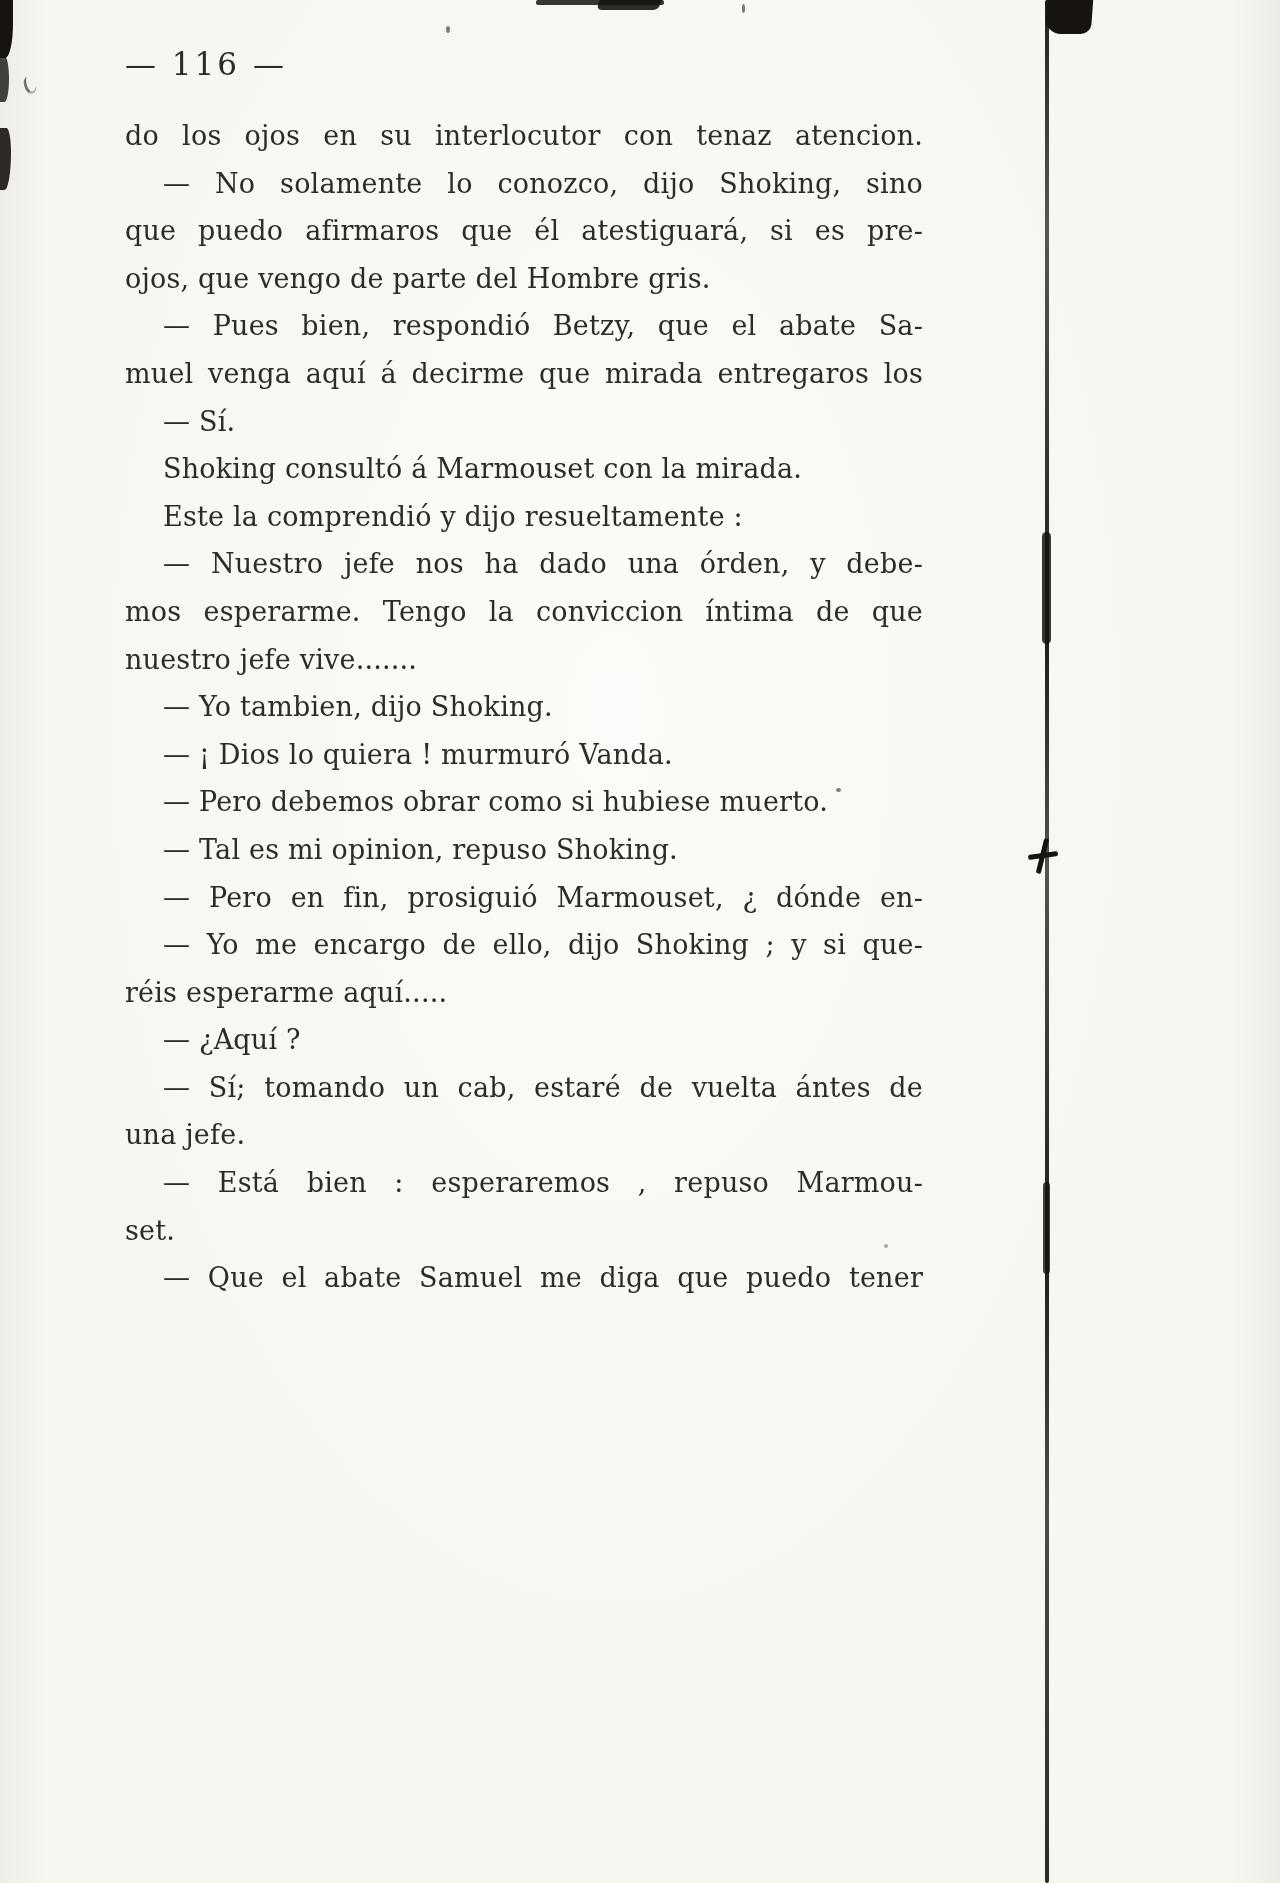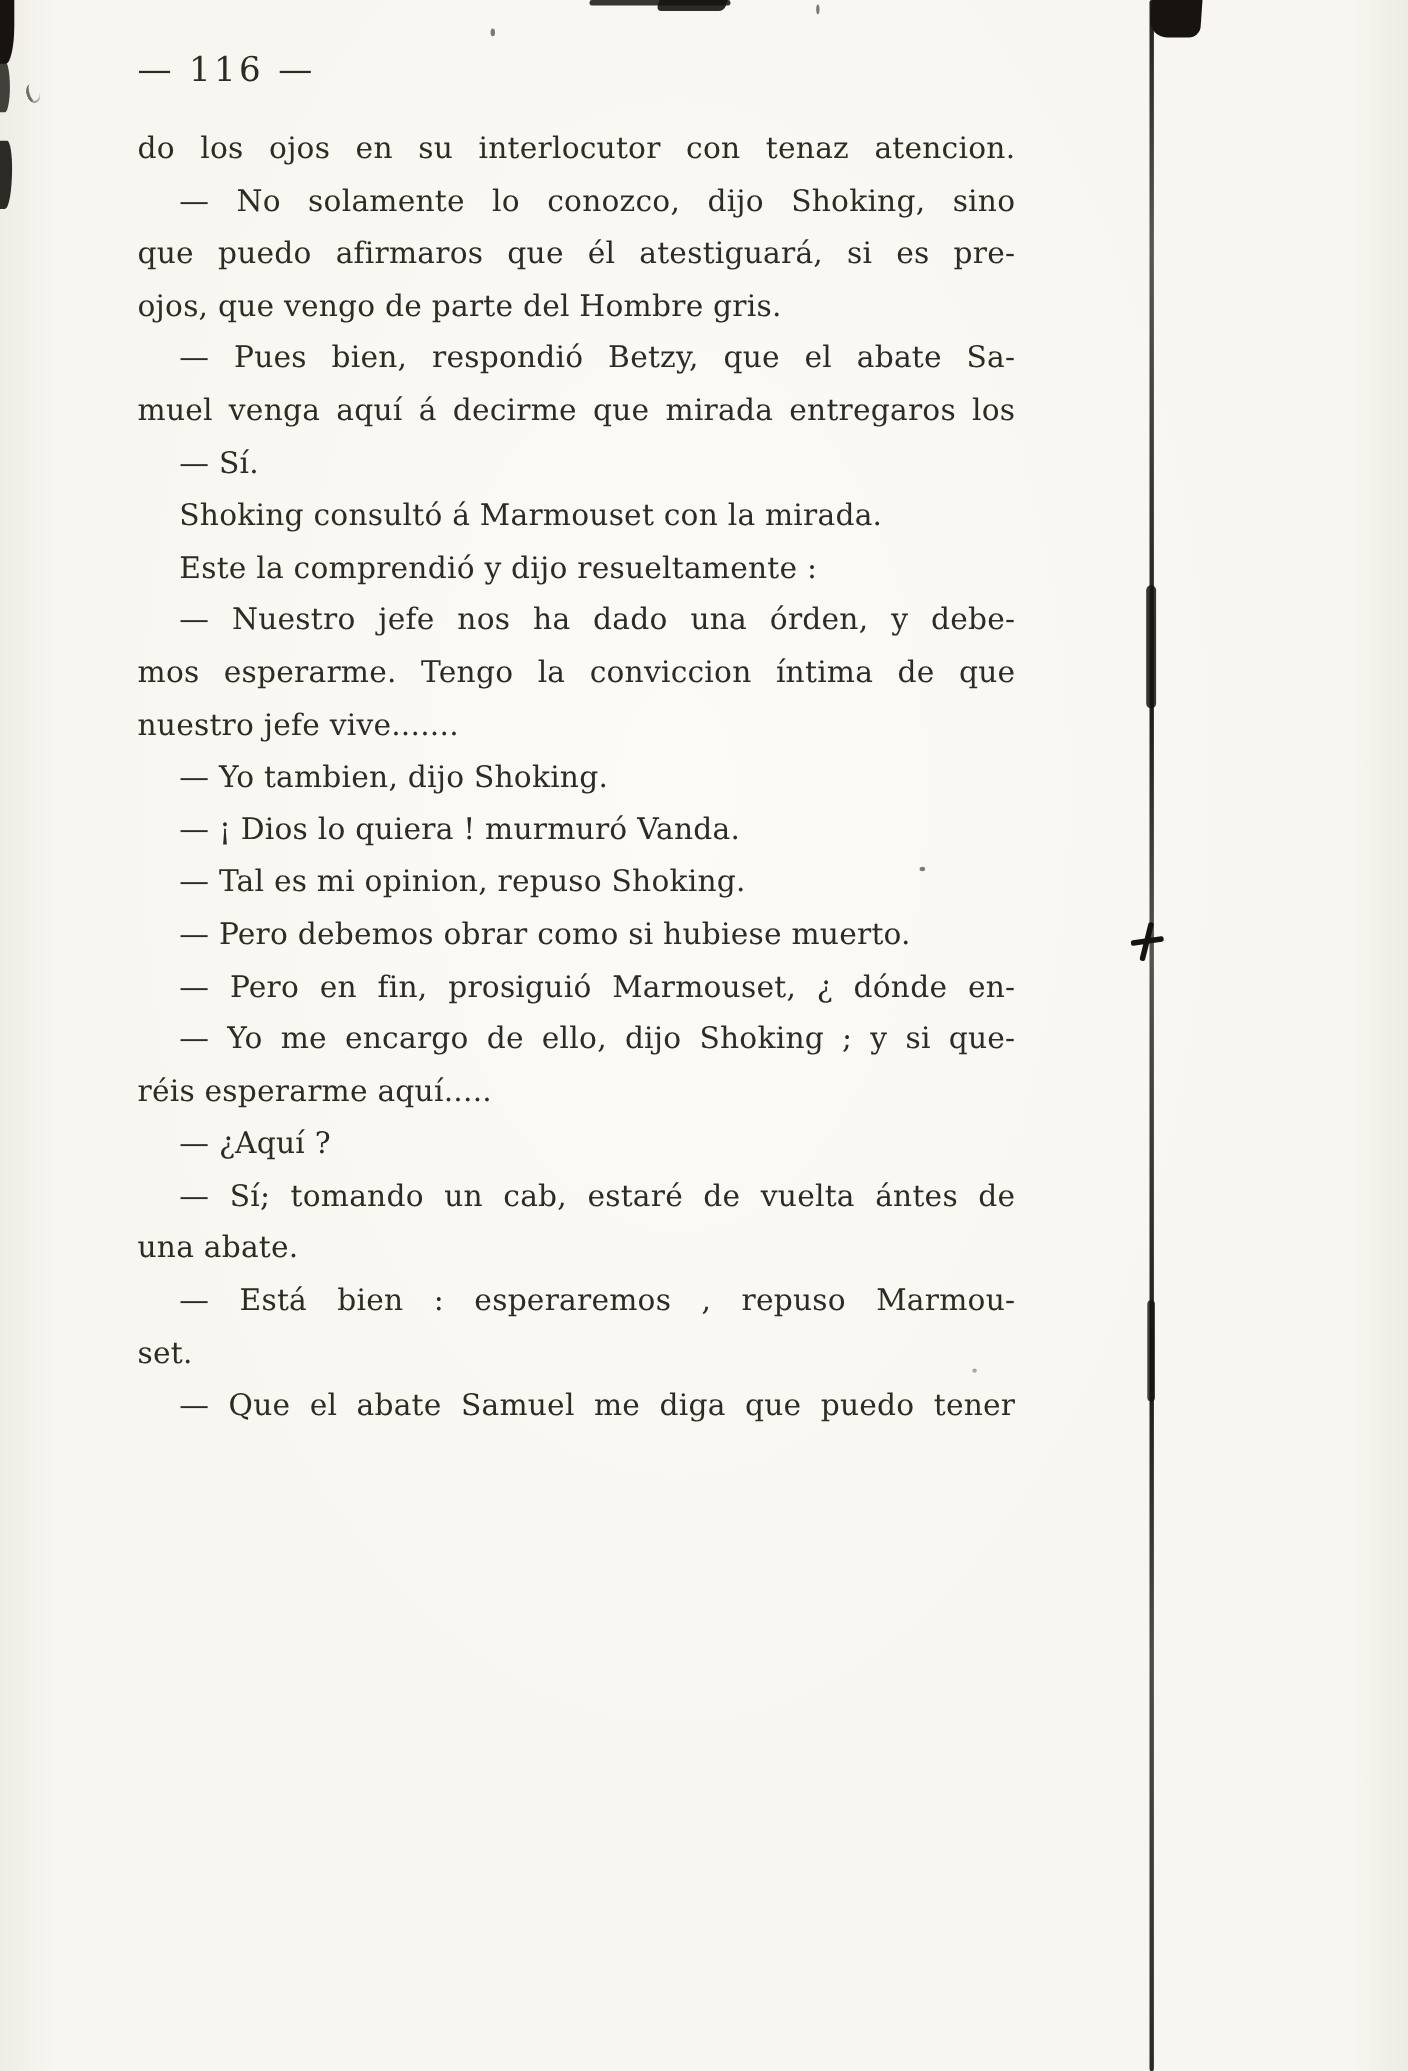--- a/index.html
+++ b/index.html
@@ -111,28 +111,28 @@
       <div class="line indent justify">— Pues bien, respondió Betzy, que el abate Sa-</div>
       <div class="line justify">muel venga aquí á decirme que mirada entregaros los</div>
       <div class="line indent">— Sí.</div>
       <div class="line indent">Shoking consultó á Marmouset con la mirada.</div>
       <div class="line indent">Este la comprendió y dijo resueltamente :</div>
       <div class="line indent justify">— Nuestro jefe nos ha dado una órden, y debe-</div>
       <div class="line justify">mos esperarme. Tengo la conviccion íntima de que</div>
       <div class="line">nuestro jefe vive.......</div>
       <div class="line indent">— Yo tambien, dijo Shoking.</div>
       <div class="line indent">— ¡ Dios lo quiera ! murmuró Vanda.</div>
+      <div class="line indent">— Pero debemos obrar como si hubiese muerto.</div>
       <div class="line indent">— Tal es mi opinion, repuso Shoking.</div>
-      <div class="line indent">— Pero debemos obrar como si hubiese muerto.</div>
       <div class="line indent justify">— Pero en fin, prosiguió Marmouset, ¿ dónde en-</div>
       <div class="line indent justify">— Yo me encargo de ello, dijo Shoking ; y si que-</div>
       <div class="line">réis esperarme aquí.....</div>
       <div class="line indent">— ¿Aquí ?</div>
       <div class="line indent justify">— Sí; tomando un cab, estaré de vuelta ántes de</div>
-      <div class="line">una abate.</div>
+      <div class="line">una jefe.</div>
       <div class="line indent justify">— Está bien : esperaremos , repuso Marmou-</div>
       <div class="line">set.</div>
       <div class="line indent justify">— Que el abate Samuel me diga que puedo tener</div>
     </div>
 
   <div class="artifact edge-line"></div>
   <div class="artifact corner-blob"></div>
   <div class="artifact edge-thick-1"></div>
   <div class="artifact edge-thick-2"></div>
   <div class="artifact edge-cross">

